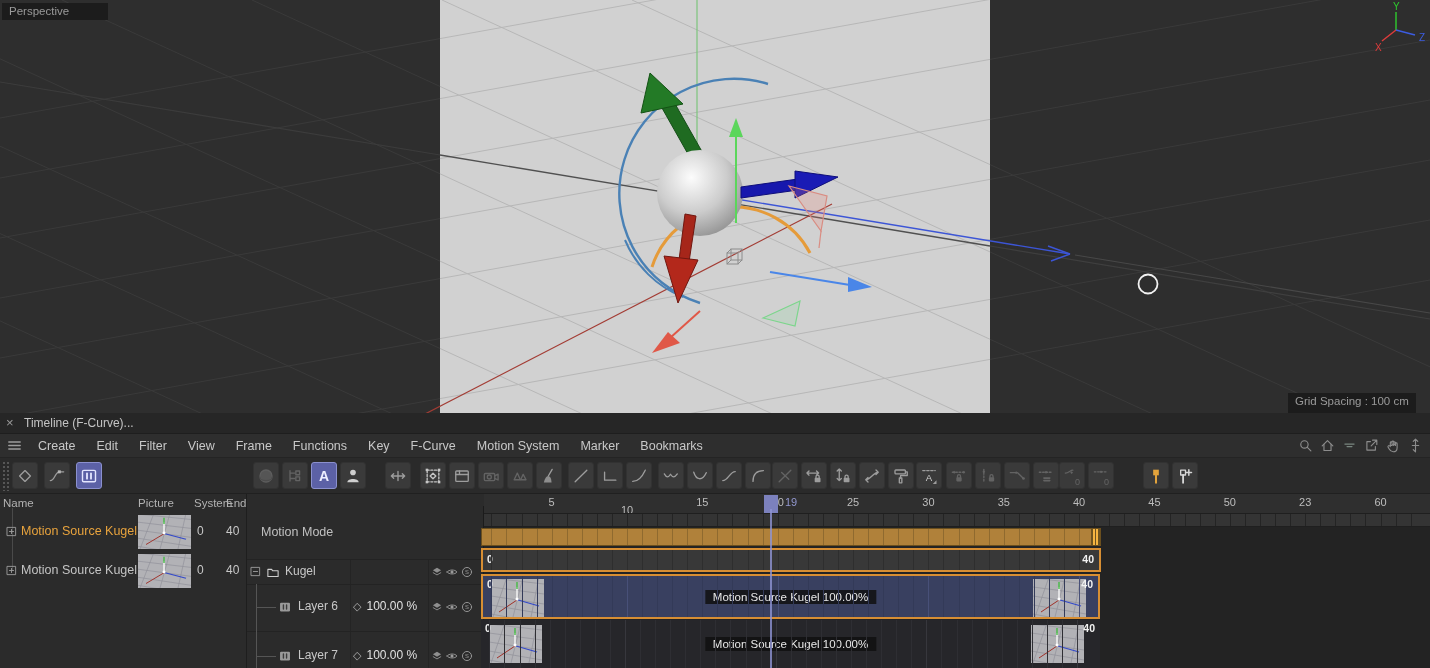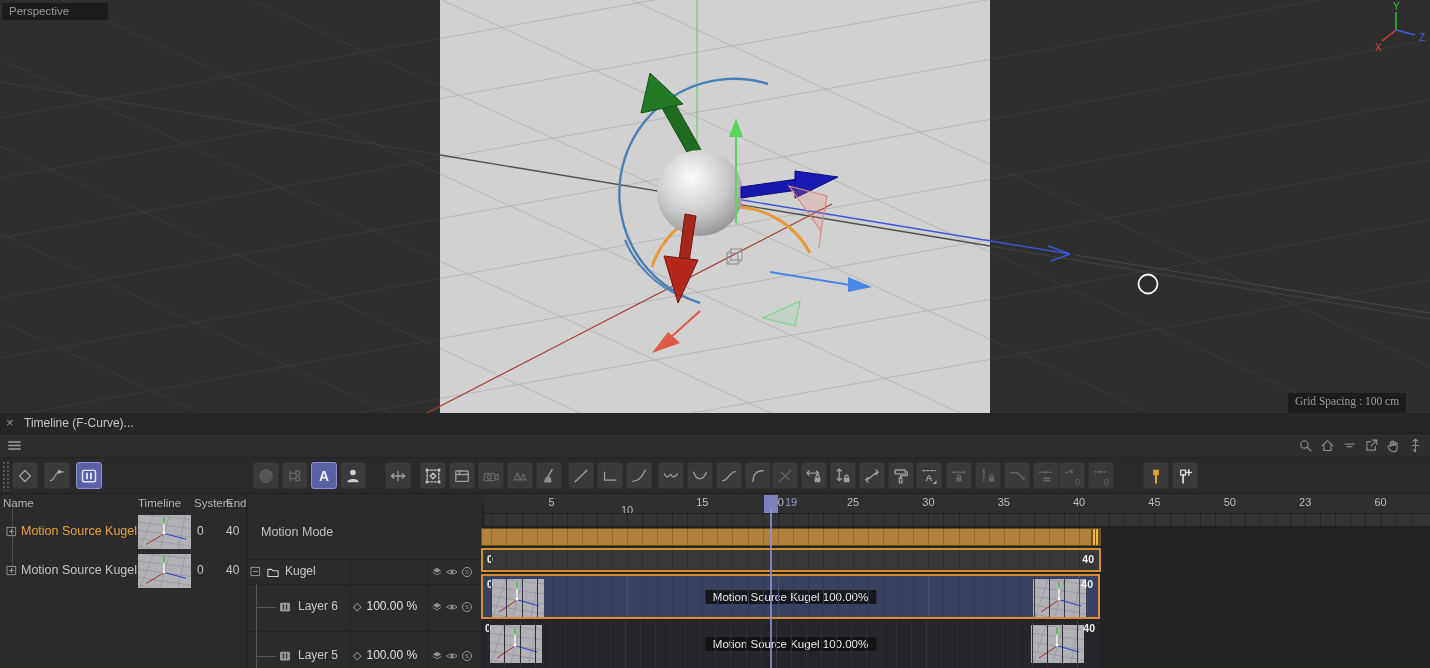--- a/index.html
+++ b/index.html
@@ -3,21 +3,21 @@
 <meta charset="utf-8">
 <style>
   html,body{margin:0;padding:0;background:#111;}
   *{box-sizing:border-box;font-family:"Liberation Sans","DejaVu Sans",sans-serif;}
   #app{position:relative;width:1430px;height:668px;overflow:hidden;background:#2e2e2e;color:#c8c8c8;}
   
   #viewport{position:absolute;left:0;top:0;width:1430px;height:413px;border-bottom:1px solid #161616;}
   #vp-svg{position:absolute;left:0;top:0;}
   .vp-label{position:absolute;background:#1c1c1c;color:#9a9a9a;font-size:11.5px;line-height:17px;padding:0 7px;}
   #perspective-label{left:2px;top:3px;width:106px;height:17px;}
-  #gridspacing-label{left:1288px;top:393px;height:21px;font-family:Liberation Serif, serif;}
+  #gridspacing-label{left:1288px;top:393px;height:21px;}
   
   #timeline{position:absolute;left:0;top:413px;width:1430px;height:255px;background:#2b2b2b;}
   #tl-titlebar{position:absolute;left:0;top:0;width:100%;height:21px;background:#262626;border-bottom:1px solid #1e1e1e;font-size:12px;color:#c4c4c4;}
   #tl-close{position:absolute;left:6px;top:2px;color:#9a9a9a;font-size:13px;cursor:default;}
   #tl-title{position:absolute;left:24px;top:3px;}
   #tl-menubar{position:absolute;left:0;top:21px;width:100%;height:24px;background:#2e2e2e;border-bottom:1px solid #242424;display:flex;align-items:center;}
   #hamburger{width:17px;height:17px;margin-left:6px;}
   #menu-items{display:flex;gap:21px;margin-left:15px;font-size:12.5px;color:#c8c8c8;}
   .menu-item{cursor:default;white-space:nowrap;}
   #menubar-icons{position:absolute;right:6px;top:3px;display:flex;gap:5px;}
@@ -194,20 +194,33 @@
 
   <div id="timeline">
     <div id="tl-titlebar">
       <span id="tl-close">×</span>
       <span id="tl-title">Timeline (F-Curve)...</span>
     </div>
     <div id="tl-menubar">
       <span id="hamburger"><svg viewBox="0 0 24 24" fill="none" stroke="#9d9d9d" stroke-width="1.6" stroke-linecap="round" stroke-linejoin="round">
             <path d="M4 7h16M4 12h16M4 17h16" stroke-width="2.1"></path>
           </svg></span>
+      <span id="menu-items">
+          <span class="menu-item">Create</span>
+          <span class="menu-item">Edit</span>
+          <span class="menu-item">Filter</span>
+          <span class="menu-item">View</span>
+          <span class="menu-item">Frame</span>
+          <span class="menu-item">Functions</span>
+          <span class="menu-item">Key</span>
+          <span class="menu-item">F-Curve</span>
+          <span class="menu-item">Motion System</span>
+          <span class="menu-item">Marker</span>
+          <span class="menu-item">Bookmarks</span>
+        </span>
       <span id="menubar-icons">
           <span class="mbar-icon"><svg viewBox="0 0 24 24" fill="none" stroke="#9d9d9d" stroke-width="1.6" stroke-linecap="round" stroke-linejoin="round">
               <circle cx="10.5" cy="10.5" r="5.2"></circle>
               <path d="M14.6 14.6 19.6 19.6"></path>
             </svg></span>
           <span class="mbar-icon"><svg viewBox="0 0 24 24" fill="none" stroke="#9d9d9d" stroke-width="1.6" stroke-linecap="round" stroke-linejoin="round">
               <path d="M4.5 12.5 12 5l7.5 7.5"></path>
               <path d="M7 10.5V19h10v-8.5"></path>
             </svg></span>
           <span class="mbar-icon"><svg viewBox="0 0 24 24" fill="none" stroke="#9d9d9d" stroke-width="1.6" stroke-linecap="round" stroke-linejoin="round">
@@ -460,21 +473,21 @@
               <path d="M16.6 4.6v6.4M13.4 7.8h6.4" stroke="#d6d6d6" stroke-width="1.8"></path>
             </svg>
           </div>
         </div>
       </div>
 
     <div id="tl-content">
 
       <div id="left-panel">
         <span class="lp-header" style="left:3px">Name</span>
-        <span class="lp-header" style="left:138px">Timeline</span>
+        <span class="lp-header" style="left:138px">Picture</span>
         <span class="lp-header" style="left:194px">System</span>
         <span class="lp-header" style="left:226px">End</span>
         <div class="lp-tree-line"></div>
         <div class="lp-row sel" style="top:19px">
           <span class="expand" style="left:6px;top:13px">
               <svg viewBox="0 0 24 24" fill="none" stroke="#9d9d9d" stroke-width="1.6" stroke-linecap="round" stroke-linejoin="round">
                 <rect x="3" y="3" width="18" height="18" stroke-width="2"></rect>
                 <path d="M7.5 12h9M12 7.5v9" stroke-width="2"></path>
               </svg>
             </span>
@@ -577,21 +590,21 @@
                     <circle cx="12" cy="12" r="7.8" stroke="#9a9a9a"></circle>
                     <text x="12" y="15.8" font-size="10" text-anchor="middle" fill="#9a9a9a" stroke="none">S</text>
                   </svg></span>
             </span>
           </div>
           <div class="mp-row" style="top:71px;height:49px">
             <span class="mp-chip" style="left:31px;top:18px"><svg viewBox="0 0 24 24" fill="none" stroke="#9d9d9d" stroke-width="1.6" stroke-linecap="round" stroke-linejoin="round">
                   <rect x="3.5" y="4.5" width="17" height="15" rx="2" fill="#9a9a9a" stroke="none"></rect>
                   <path d="M9.3 8.4v7.2M14.7 8.4v7.2" stroke="#3c3c3c" stroke-width="2.4"></path>
                 </svg></span>
-            <span class="mp-name" style="left:51px;top:17px">Layer 5</span>
+            <span class="mp-name" style="left:51px;top:17px">Layer 7</span>
             <span class="mp-val" style="top:17px"><i class="dia">◇</i><b style="font-weight:normal">100.00 %</b></span>
             <span class="mp-icons" style="top:18px">
               <span class="mp-icon"><svg viewBox="0 0 24 24" fill="none" stroke="#9d9d9d" stroke-width="1.6" stroke-linecap="round" stroke-linejoin="round">
                     <path d="M12 4.8 19 9l-7 4.2L5 9Z" fill="#8f8f8f" stroke="none"></path>
                     <path d="M5.5 13.2 12 17l6.5-3.8" stroke="#8f8f8f"></path>
                   </svg></span>
               <span class="mp-icon"><svg viewBox="0 0 24 24" fill="none" stroke="#9d9d9d" stroke-width="1.6" stroke-linecap="round" stroke-linejoin="round">
                     <path d="M3.5 12c3.2-4.6 13.8-4.6 17 0-3.2 4.6-13.8 4.6-17 0Z" stroke="#9a9a9a"></path>
                     <circle cx="12" cy="12" r="2.7" fill="#9a9a9a" stroke="none"></circle>
                   </svg></span>

